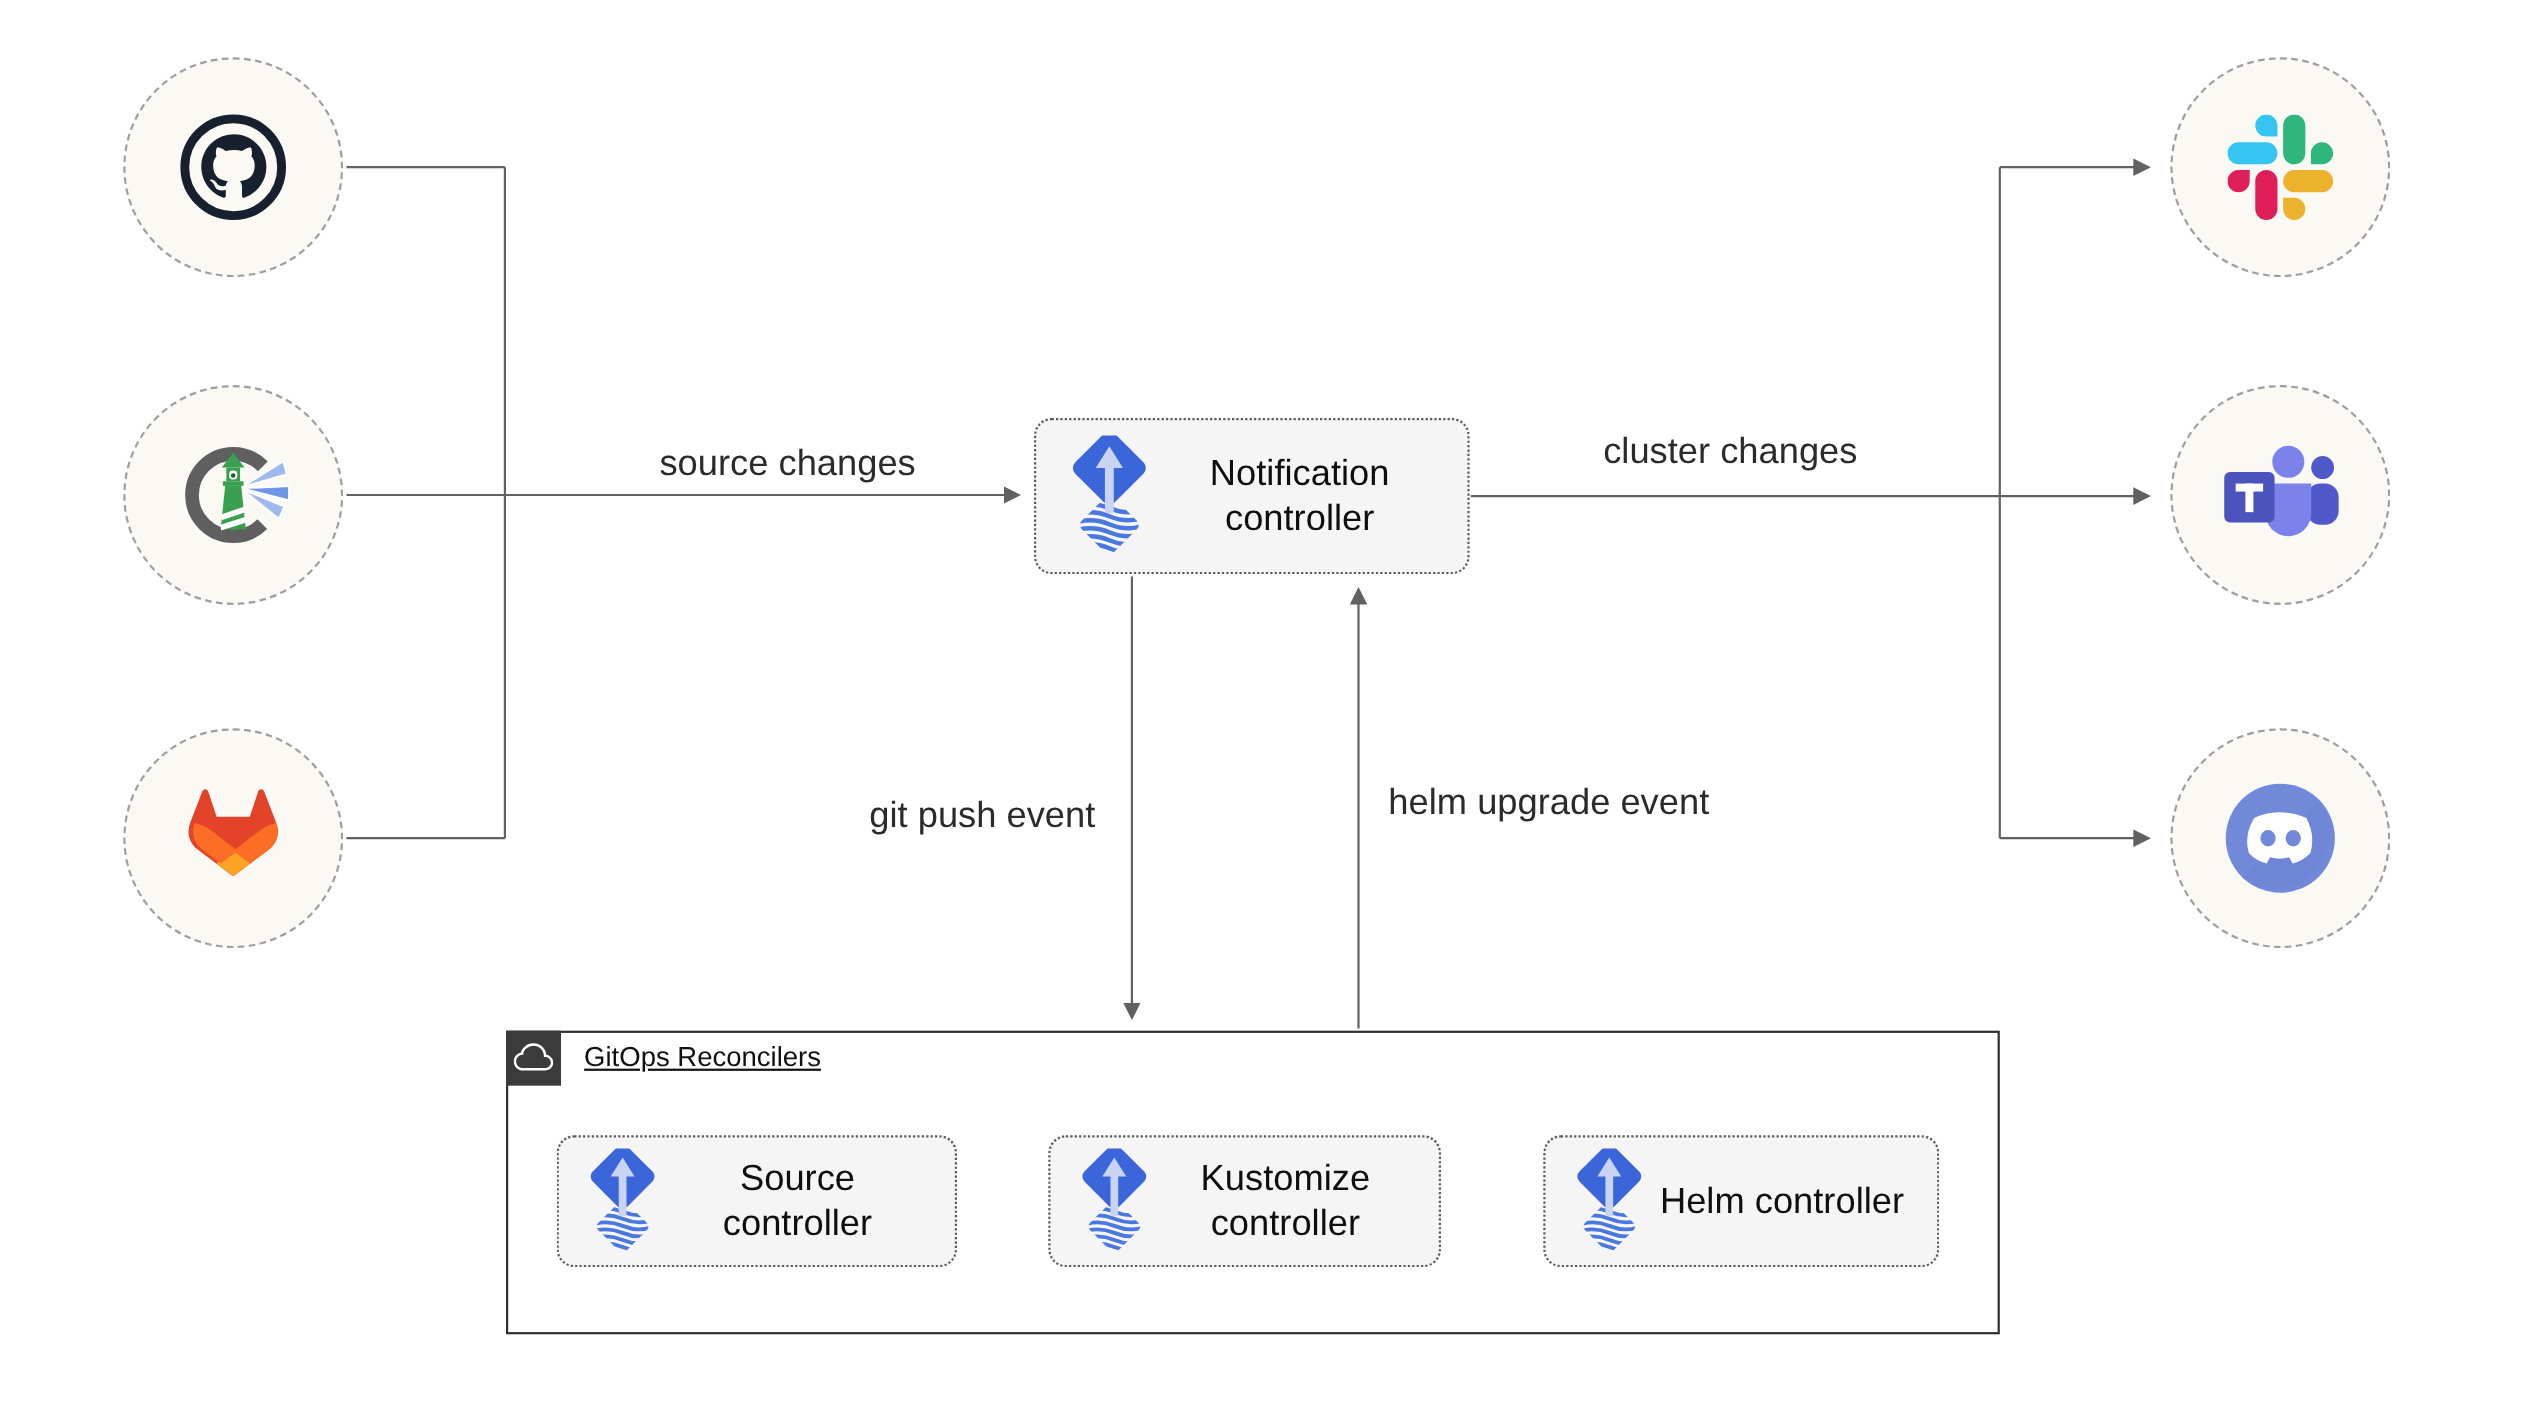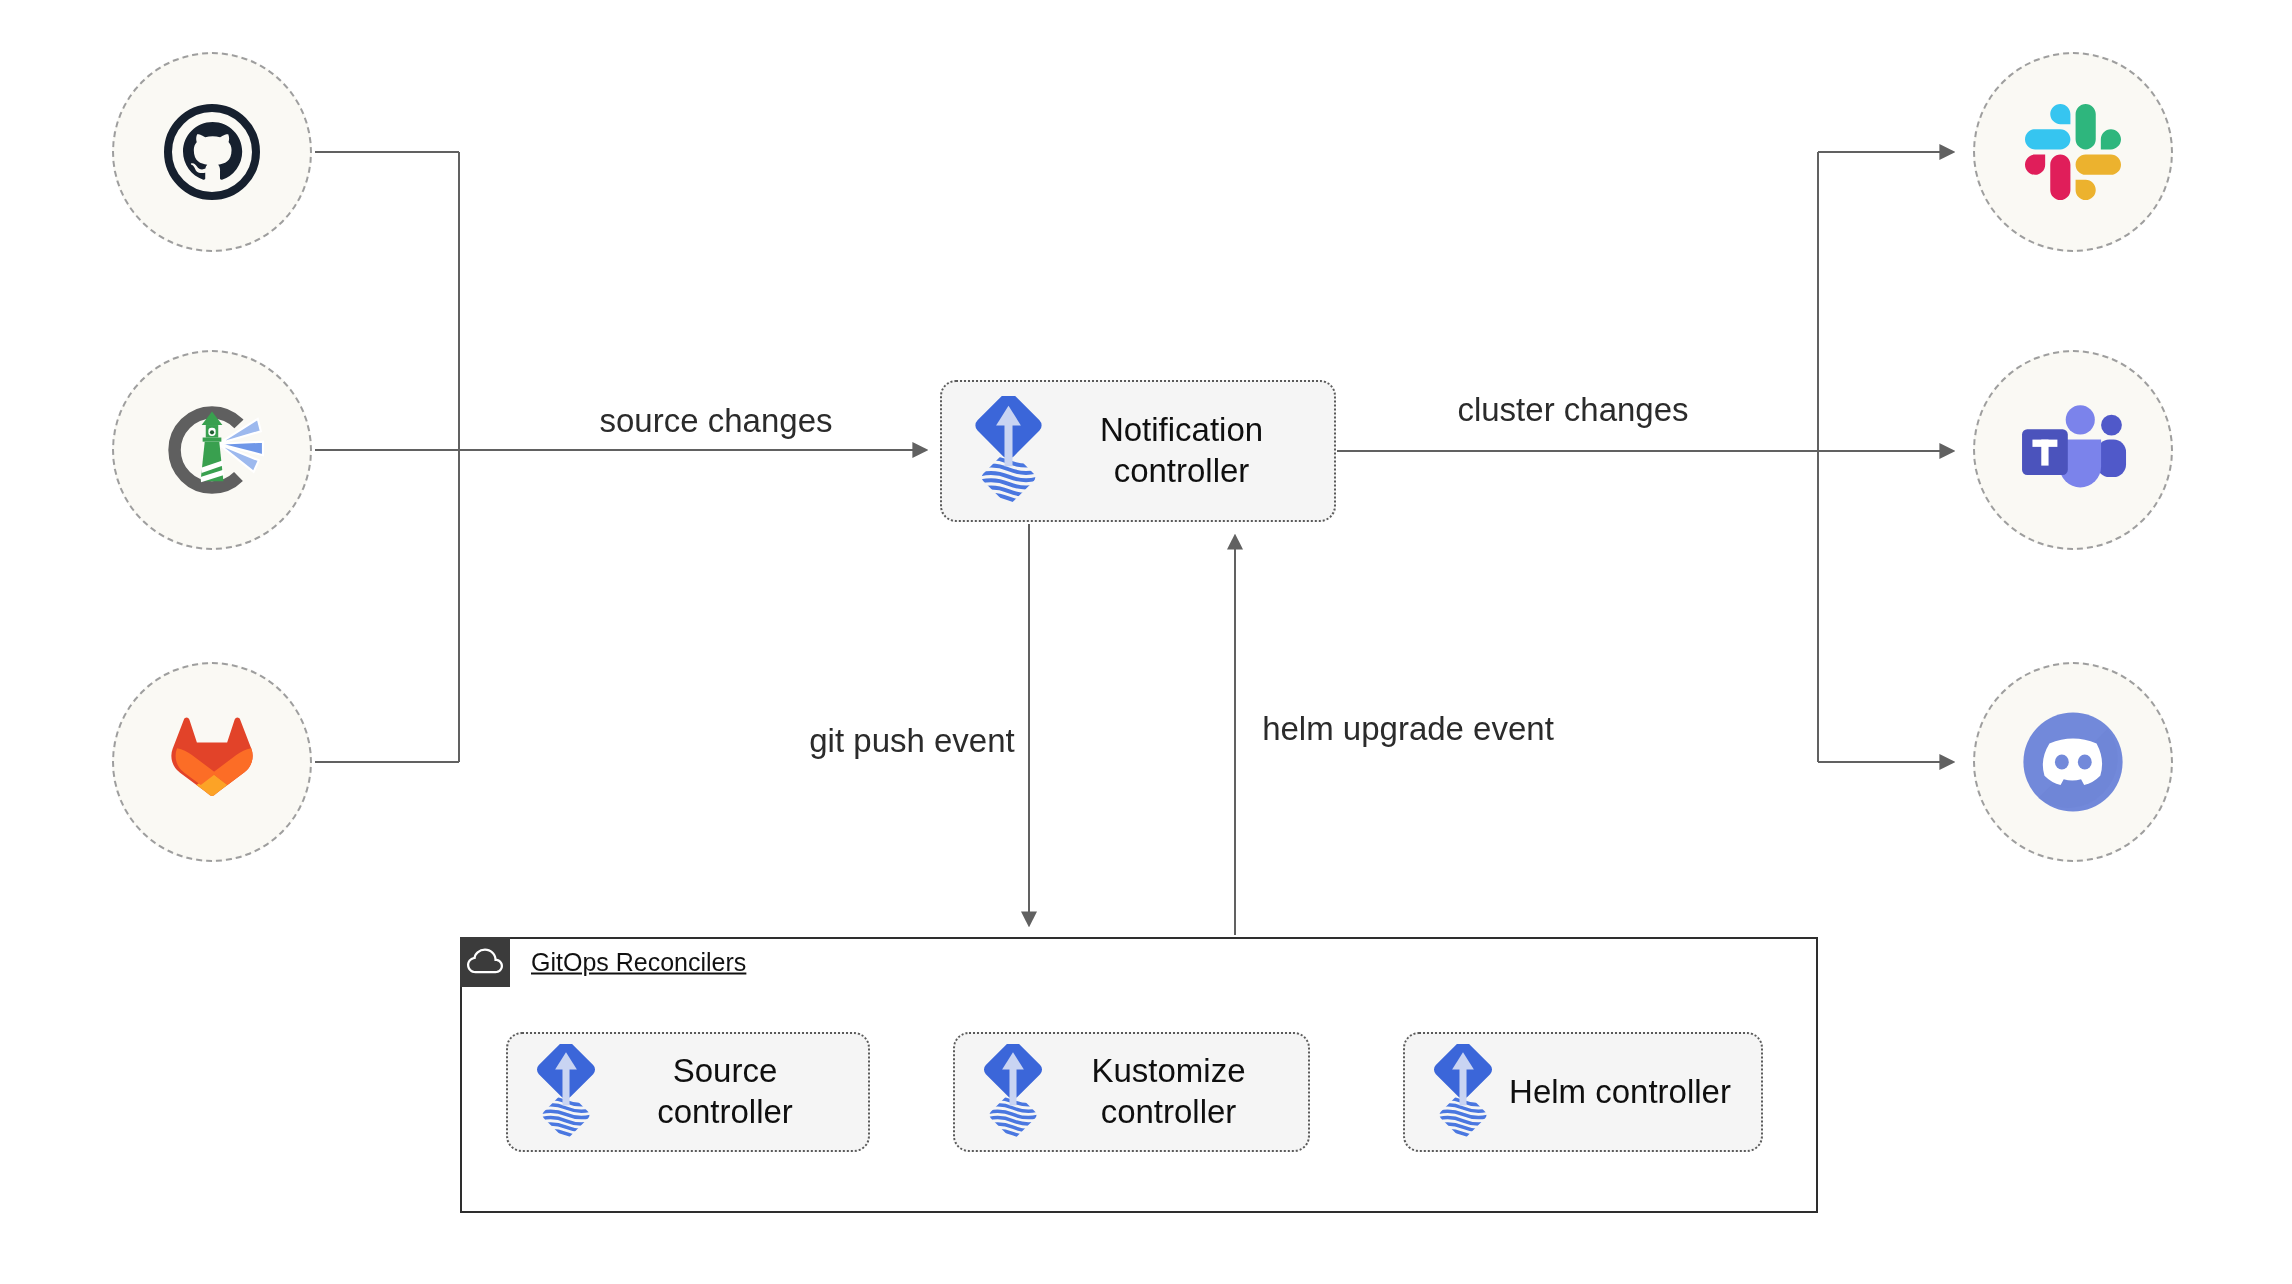--- a/index.html
+++ b/index.html
@@ -175,21 +175,21 @@
 
   <div class="node" id="node-notification">
     <svg class="flux" viewBox="0 0 100 150">
         <use href="#flux-mark"></use>
       </svg>
     <div class="node-label">Notification controller</div>
   </div>
 
   <div class="edge-label" style="left:696px;top:421px;margin-left:20px;">source changes</div>
   <div class="edge-label" style="left:1573px;top:410px;">cluster changes</div>
-  <div class="edge-label" style="left:912px;top:741px;">git push event</div>
+  <div class="edge-label" style="left:893px;top:741px;">git push event</div>
   <div class="edge-label" style="left:1408px;top:729px;">helm upgrade event</div>
 
   <div class="group"></div>
   <div class="group-badge">
     <svg width="36" height="36" viewBox="0 0 16 16">
       <path fill="#ffffff" d="M4.406 3.342A5.53 5.53 0 0 1 8 2c2.69 0 4.923 2 5.166 4.579C14.758 6.804 16 8.137 16 9.773 16 11.569 14.502 13 12.687 13H3.781C1.708 13 0 11.366 0 9.318c0-1.763 1.266-3.223 2.942-3.593.143-.863.698-1.723 1.464-2.383zm.653.757c-.757.653-1.153 1.44-1.153 2.056v.448l-.445.049C2.064 6.805 1 7.952 1 9.318 1 10.785 2.23 12 3.781 12h8.906C13.98 12 15 10.988 15 9.773c0-1.216-1.02-2.228-2.313-2.228h-.5v-.5C12.188 4.825 10.328 3 8 3a4.53 4.53 0 0 0-2.941 1.1z"></path>
     </svg>
   </div>
   <div class="group-label">GitOps Reconcilers</div>
 

